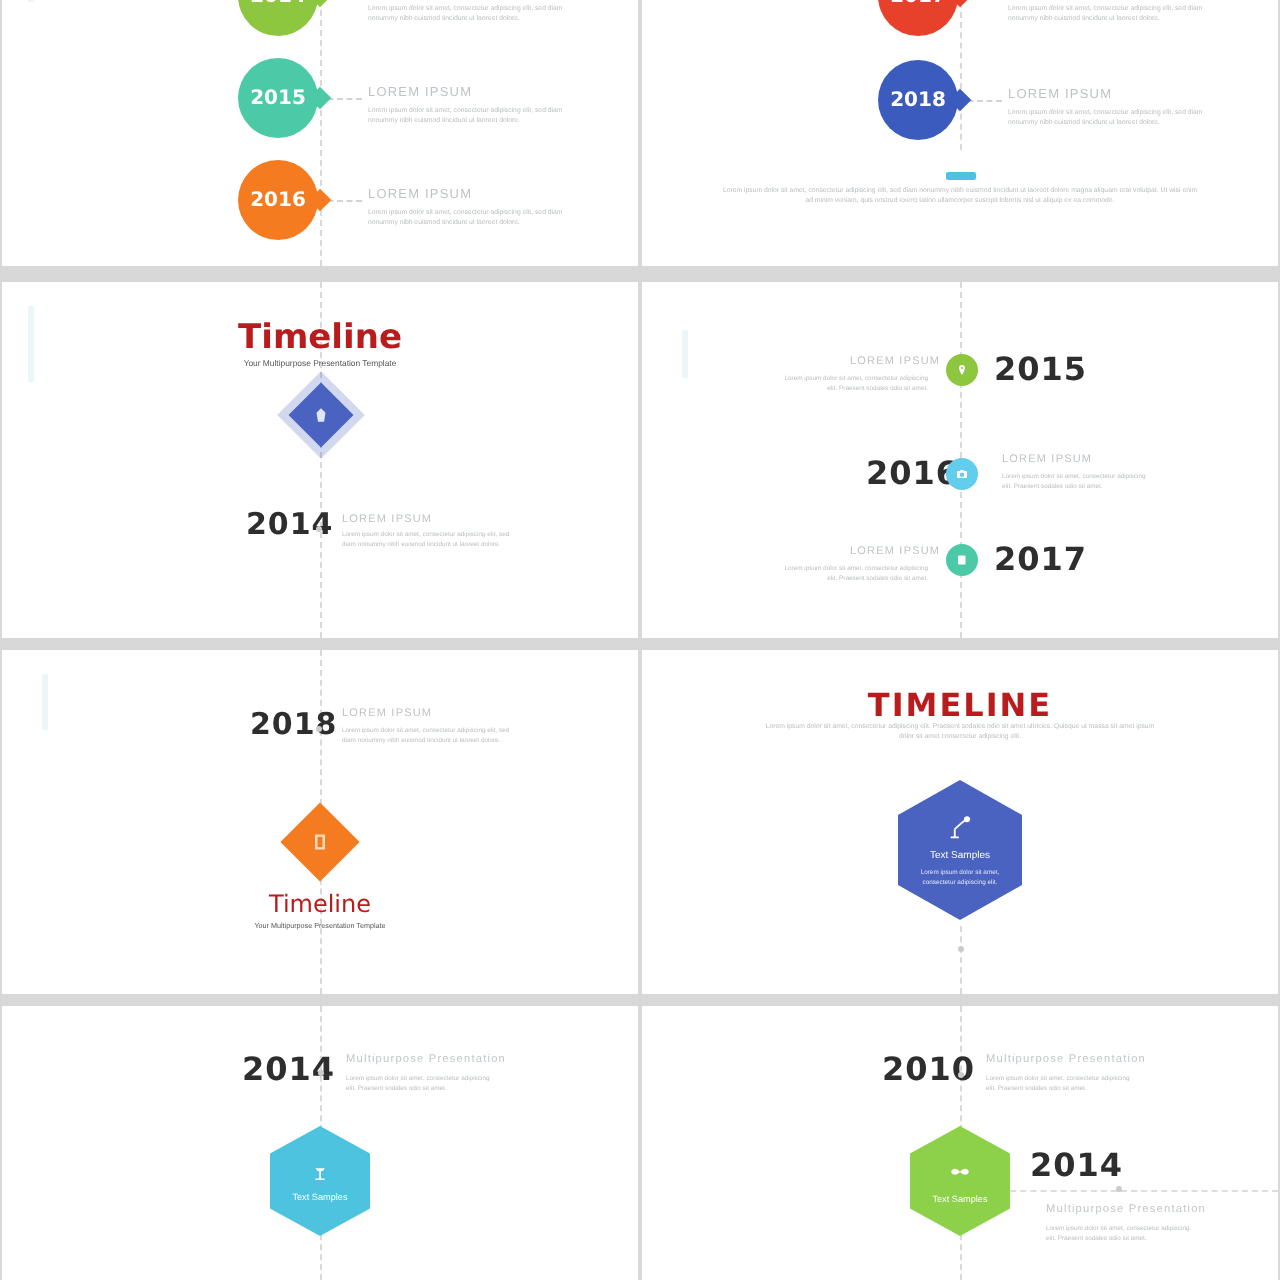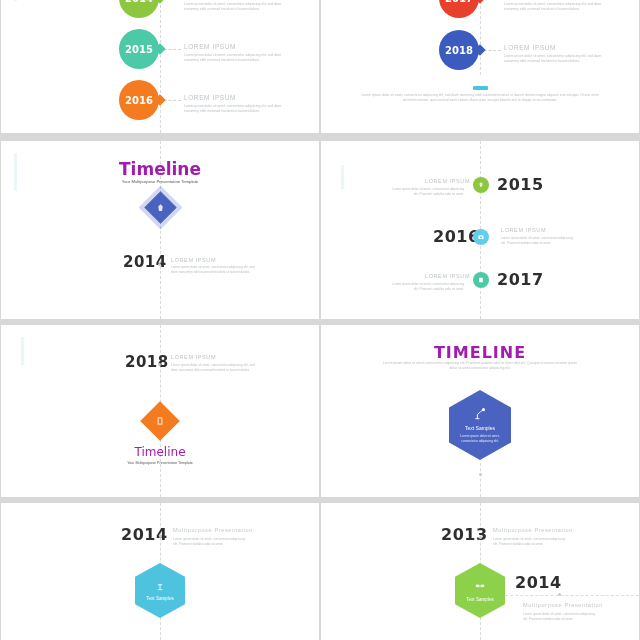--- a/index.html
+++ b/index.html
@@ -102,21 +102,21 @@
     display: flex;
     flex-direction: column;
     align-items: center;
     justify-content: center;
     color: #ffffff;
     text-align: center;
   }
   .ttl {
     position: absolute;
     text-align: center;
-    color: #a21caf;
+    color: #b91c1c;
     font-family: "DejaVu Sans", sans-serif;
     font-weight: 700;
     white-space: nowrap;
   }
   .sub {
     position: absolute;
     text-align: center;
     color: #565656;
     white-space: nowrap;
   }
@@ -287,21 +287,21 @@
           <path d="M6 9 h10 l-2 3 H8 z" fill="#ffffff" stroke="none"></path>
       </svg>
       <div style="font-size:4.6px;">Text Samples</div>
     </div>
   </div>
 
   <div class="slide" style="left:321px; top:503px; width:318px; height:137px;">
     <div class="vline" style="left:159px;"></div>
     <div class="hline" style="left:159px; top:92px;"></div>
 
-    <div class="yeartxt" style="left:120px; top:22px; font-size:16px;">2013</div>
+    <div class="yeartxt" style="left:120px; top:22px; font-size:16px;">2010</div>
     <div class="dot" style="left:158px; top:33px; width:3px; height:3px;"></div>
     <div class="lbl" style="left:172px; top:24px; font-size:5.6px; color:#c3c7ca;">Multipurpose Presentation</div>
     <div class="body" style="left:172px; top:34px; width:74px; font-size:3.2px;">Lorem ipsum dolor sit amet, consectetur adipiscing elit. Praesent sodales odio sit amet.</div>
 
     <div class="hex" style="left:134px; top:60px; width:50px; height:55px; background:#8dd04a;">
       <svg class="ico" width="12" height="12" viewBox="0 0 24 24" fill="#ffffff" style="margin-bottom:5px;">
         <path d="M12 12c-2-3-5-4-7.5-2.5C2.5 11 3 14 6 14.5c2.2.4 4.5-.8 6-2.5 1.5 1.7 3.8 2.9 6 2.5 3-.5 3.5-3.5 1.5-5C17 8 14 9 12 12z"></path>
       </svg>
       <div style="font-size:4.6px;">Text Samples</div>
     </div>

